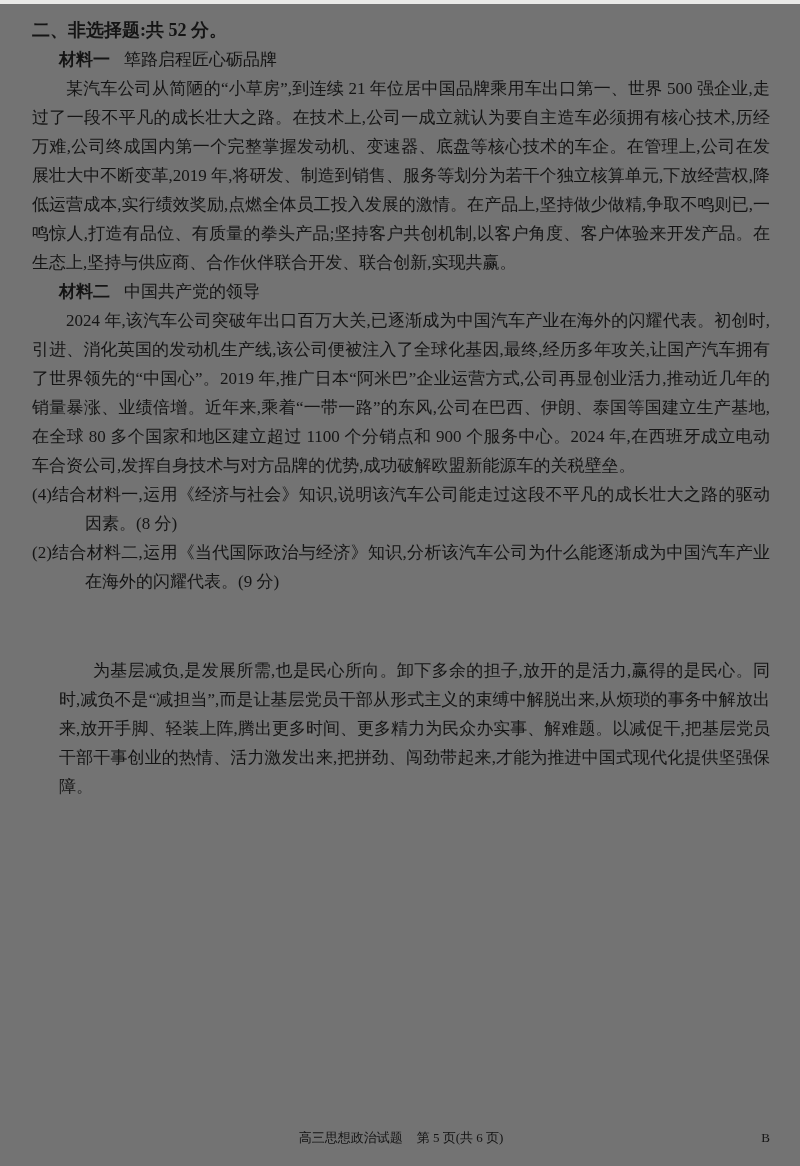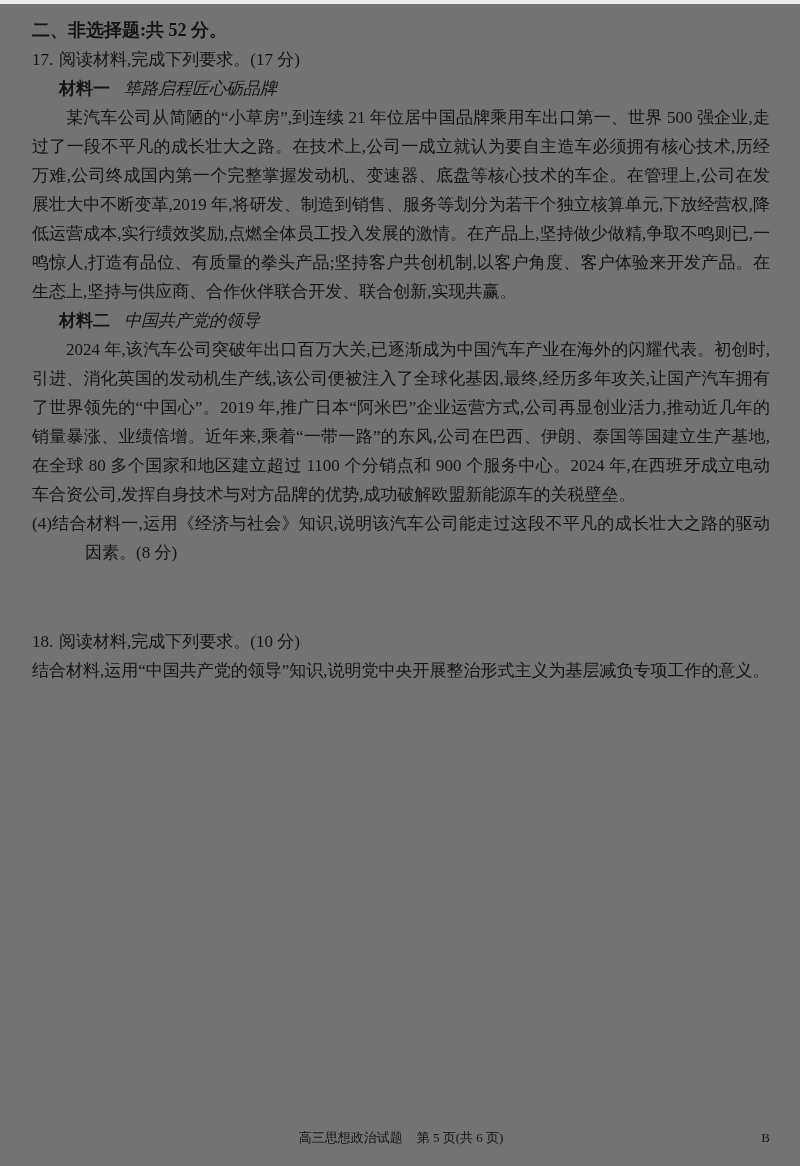--- a/index.html
+++ b/index.html
@@ -18,21 +18,21 @@
     overflow: hidden;
   }
   .section-header {
     font-weight: bold;
     font-size: 18px;
   }
   .q-intro { text-align: left; }
   .q-num { display: inline-block; width: 27px; text-indent: 0; }
   .material-heading { margin-left: 27px; }
   .material-label { font-weight: bold; text-align: right; }
-  .material-title { margin-left: 14px; font-style: italic; }
+  .material-title { margin-left: 14px; }
   .mat-para {
     text-indent: 2em;
     text-align: justify;
   }
   .sub-q {
     padding-left: 53px;
     text-indent: -53px;
     text-align: justify;
   }
   .q18-block { margin-top: 60px; }
@@ -63,35 +63,34 @@
   }
 </style>
 </head>
 <body>
 
 <div class="page">
 
   <div class="section-header">二、非选择题:共 52 分。</div>
 
   <div class="q-block">
-    <p class="q-intro"><span class="q-num">17.</span><span>阅读材料,完成下列要求。(17 分)</span></p>
 
     <div class="material-heading"><span class="material-label">材料一</span><span class="material-title">筚路启程匠心砺品牌</span></div>
     <p class="mat-para">某汽车公司从简陋的“小草房”,到连续 21 年位居中国品牌乘用车出口第一、世界 500 强企业,走过了一段不平凡的成长壮大之路。在技术上,公司一成立就认为要自主造车必须拥有核心技术,历经万难,公司终成国内第一个完整掌握发动机、变速器、底盘等核心技术的车企。在管理上,公司在发展壮大中不断变革,2019 年,将研发、制造到销售、服务等划分为若干个独立核算单元,下放经营权,降低运营成本,实行绩效奖励,点燃全体员工投入发展的激情。在产品上,坚持做少做精,争取不鸣则已,一鸣惊人,打造有品位、有质量的拳头产品;坚持客户共创机制,以客户角度、客户体验来开发产品。在生态上,坚持与供应商、合作伙伴联合开发、联合创新,实现共赢。</p>
 
     <div class="material-heading"><span class="material-label">材料二</span><span class="material-title">中国共产党的领导</span></div>
     <p class="mat-para">2024 年,该汽车公司突破年出口百万大关,已逐渐成为中国汽车产业在海外的闪耀代表。初创时,引进、消化英国的发动机生产线,该公司便被注入了全球化基因,最终,经历多年攻关,让国产汽车拥有了世界领先的“中国心”。2019 年,推广日本“阿米巴”企业运营方式,公司再显创业活力,推动近几年的销量暴涨、业绩倍增。近年来,乘着“一带一路”的东风,公司在巴西、伊朗、泰国等国建立生产基地,在全球 80 多个国家和地区建立超过 1100 个分销点和 900 个服务中心。2024 年,在西班牙成立电动车合资公司,发挥自身技术与对方品牌的优势,成功破解欧盟新能源车的关税壁垒。</p>
 
     <p class="sub-q">(4)结合材料一,运用《经济与社会》知识,说明该汽车公司能走过这段不平凡的成长壮大之路的驱动因素。(8 分)</p>
+    <p class="sub-q">(2)结合材料二,运用《当代国际政治与经济》知识,分析该汽车公司为什么能逐渐成为中国汽车产业在海外的闪耀代表。(9 分)</p>
   </div>
 
   <div class="q-block q18-block">
-    <p class="q-intro"><span class="q-num">18.</span><span>阅读材料,完成下列要求。(10 分)</span></p>
 
-    <p class="q18-question">结合材料,运用“中国共产党的领导”知识,说明党中央开展整治形式主义为基层减负专项工作的意义。</p>
+    <p class="q18-para">为基层减负,是发展所需,也是民心所向。卸下多余的担子,放开的是活力,赢得的是民心。同时,减负不是“减担当”,而是让基层党员干部从形式主义的束缚中解脱出来,从烦琐的事务中解放出来,放开手脚、轻装上阵,腾出更多时间、更多精力为民众办实事、解难题。以减促干,把基层党员干部干事创业的热情、活力激发出来,把拼劲、闯劲带起来,才能为推进中国式现代化提供坚强保障。</p>
   </div>
 
   <div class="footer">
     <span>高三思想政治试题</span><span class="footer-page">第 5 页(共 6 页)</span>
     <span class="footer-mark">B</span>
   </div>
 
 </div>
 
 </body></html>

